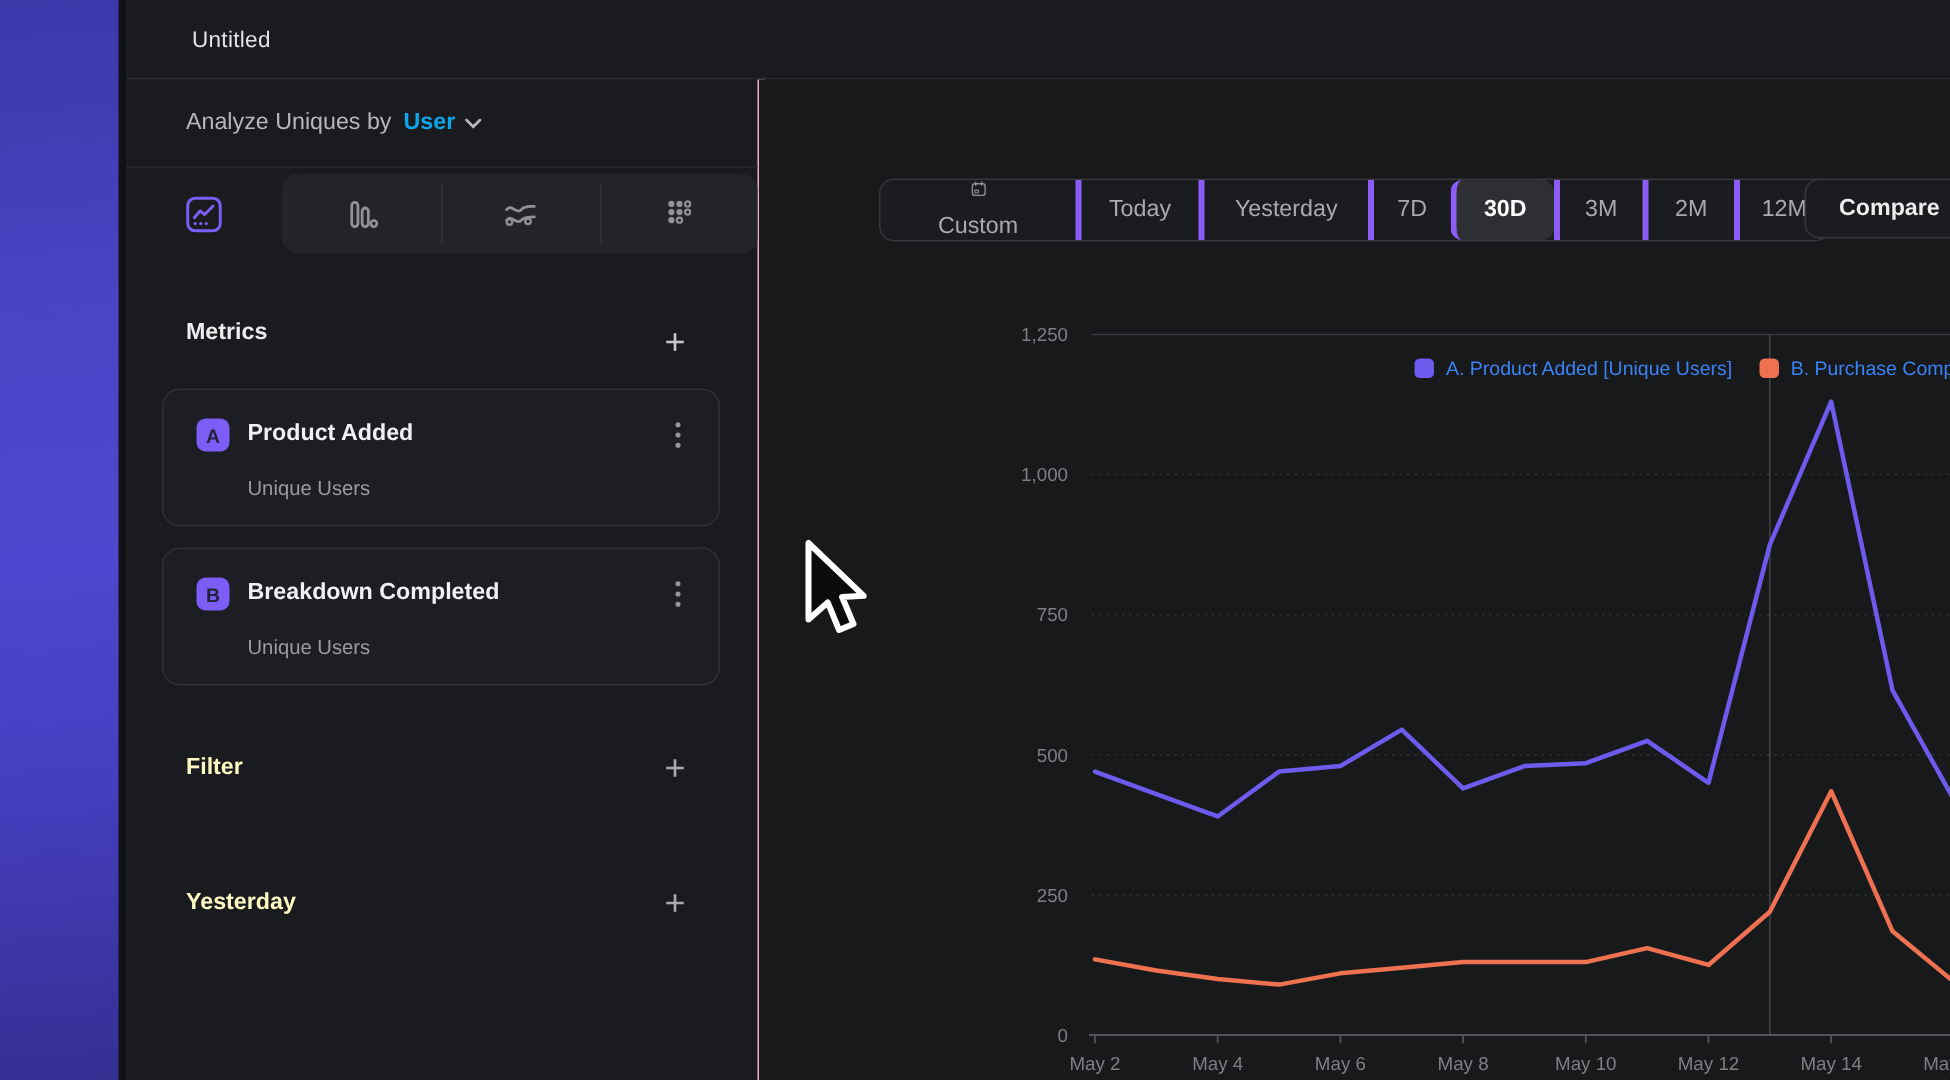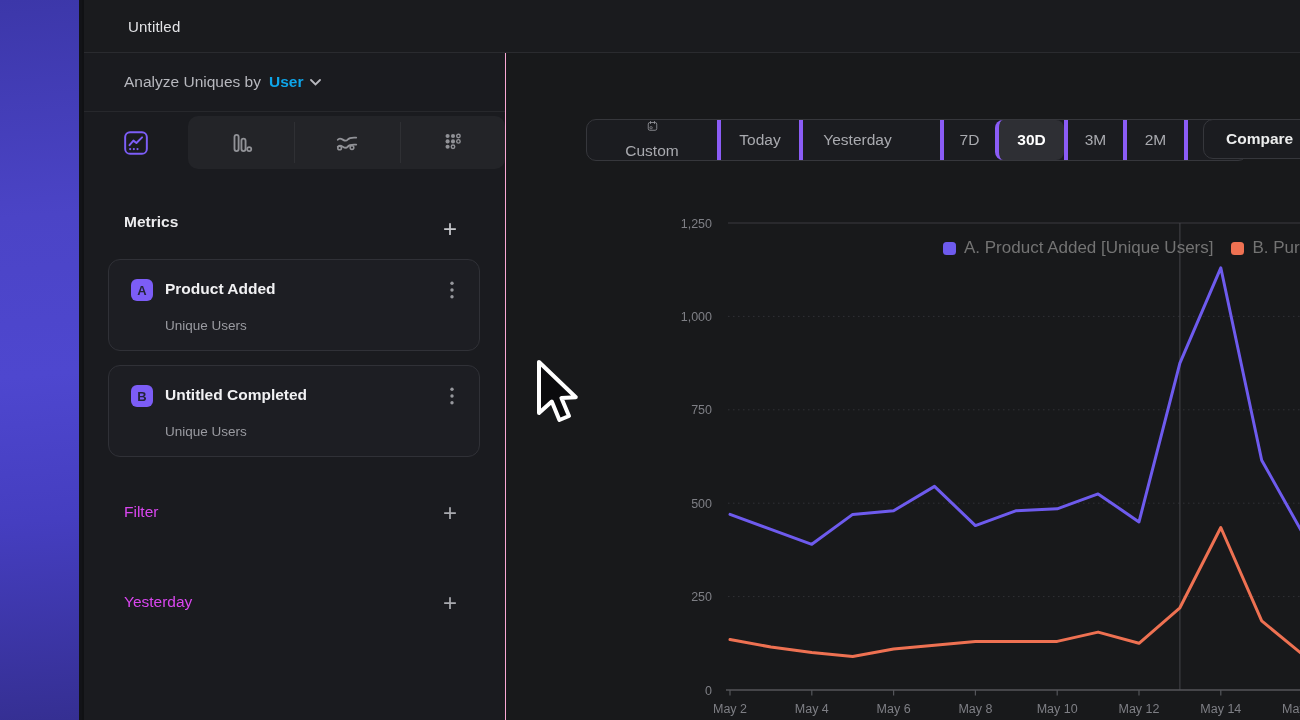--- a/index.html
+++ b/index.html
@@ -34,21 +34,21 @@
   .chev{width:11px;height:7px;display:inline-block;}
   
   .tabs{position:absolute;left:0;top:63px;right:0;height:53px;}
   .tabs .panel{position:absolute;left:104px;right:0;top:0;height:53px;background:#232428;border-radius:10px;}
   .tab{position:absolute;top:0;height:53px;width:104px;display:flex;align-items:center;justify-content:center;cursor:pointer;}
   .tab.t0{left:0;}.tab.t1{left:104px;width:106px;}.tab.t2{left:210px;width:106px;}.tab.t3{left:316px;width:105px;}
   .tab-sep{position:absolute;top:6px;bottom:6px;width:1px;background:#2f3034;}
   .sep1{left:210px;}.sep2{left:316px;}
   
   .sec-label{position:absolute;left:40px;font-size:15.5px;font-weight:bold;color:#ececee;}
-  .sec-label.dim{color:#d946ef;font-weight:normal;text-align:right;}
+  .sec-label.dim{color:#fef9c3;font-weight:bold;text-align:right;}
   .plus-btn{
     position:absolute;left:353px;width:26px;height:26px;display:flex;align-items:center;justify-content:center;
     color:#c7c8cc;font-size:24px;font-weight:300;cursor:pointer;line-height:1;
   }
   .card{
     position:absolute;left:24px;width:370px;height:90px;border:1px solid #303137;
     border-radius:12px;background:#1d1e23;cursor:pointer;
   }
   .badge{
     position:absolute;left:22px;top:19px;width:22px;height:22px;border-radius:6px;
@@ -74,21 +74,21 @@
   .compare-btn{
     position:absolute;left:697px;top:66px;height:40px;width:132px;box-sizing:border-box;
     border:1px solid #36373c;border-radius:10px;background:#1b1c20;color:#eceded;
     font-size:15.5px;font-weight:bold;display:flex;align-items:center;padding-left:22px;cursor:pointer;
   }
   .legend{
     position:absolute;left:437px;top:185px;display:flex;gap:18px;white-space:nowrap;align-items:center;
   }
   .legend-item{display:flex;align-items:center;gap:8px;cursor:pointer;}
   .legend-swatch{width:13px;height:13px;border-radius:3.5px;flex:0 0 auto;}
-  .legend-label{font-size:17px;color:#737373;}
+  .legend-label{font-size:13px;color:#3b82f6;}
   #chart-svg{position:absolute;left:0;top:0;}
   
   .cursor{position:absolute;left:533px;top:358px;pointer-events:none;}
 </style>
 </head>
 <body>
 
 <div class="bg-strip"></div>
 
 <div class="app">
@@ -166,21 +166,21 @@
         <svg width="4" height="18" viewBox="0 0 4 18">
           <circle cx="2" cy="2.2" r="1.7" fill="#97989d"></circle>
             <circle cx="2" cy="9" r="1.7" fill="#97989d"></circle>
             <circle cx="2" cy="15.8" r="1.7" fill="#97989d"></circle>
         </svg>
       </div>
     </div>
 
     <div class="card" style="top:312px;">
       <div class="badge">B</div>
-      <div class="card-title">Untitled Completed</div>
+      <div class="card-title">Breakdown Completed</div>
       <div class="card-sub">Unique Users</div>
       <div class="kebab">
         <svg width="4" height="18" viewBox="0 0 4 18">
           <circle cx="2" cy="2.2" r="1.7" fill="#97989d"></circle>
             <circle cx="2" cy="9" r="1.7" fill="#97989d"></circle>
             <circle cx="2" cy="15.8" r="1.7" fill="#97989d"></circle>
         </svg>
       </div>
     </div>
 
@@ -234,25 +234,25 @@
       <div class="range-seg" style="width:130px;flex-direction:column;">
         <svg width="19" height="19" viewBox="0 0 24 24">
           <rect x="3.5" y="5" width="17" height="15.5" rx="3.2" fill="none" stroke="#919297" stroke-width="1.8"></rect>
           <path d="M8 3 L8 7 M16 3 L16 7" stroke="#919297" stroke-width="1.8" stroke-linecap="round"></path>
           <rect x="6.8" y="13.5" width="4.6" height="3.8" rx="0.9" fill="none" stroke="#919297" stroke-width="1.5"></rect>
         </svg>
         <span>Custom</span>
       </div>
       <div class="range-seg" style="width:78px;">Today</div>
       <div class="range-seg" style="width:109px;">Yesterday</div>
-      <div class="range-seg" style="width:51px;margin-left:28px;">7D</div>
+      <div class="range-seg" style="width:51px;">7D</div>
       <div class="range-seg selected" style="width:65px;">30D</div>
       <div class="range-seg" style="width:55px;">3M</div>
       <div class="range-seg" style="width:57px;">2M</div>
-      <div class="range-seg" style="width:59px;font-weight:bold;">12M</div>
+      <div class="range-seg" style="width:59px;">12M</div>
     </div>
 
     <div class="compare-btn">Compare</div>
 
     <div class="legend">
       <div class="legend-item">
         <span class="legend-swatch" style="background: rgb(110, 91, 238);"></span>
         <span class="legend-label">A. Product Added [Unique Users]</span>
       </div>
       <div class="legend-item">

